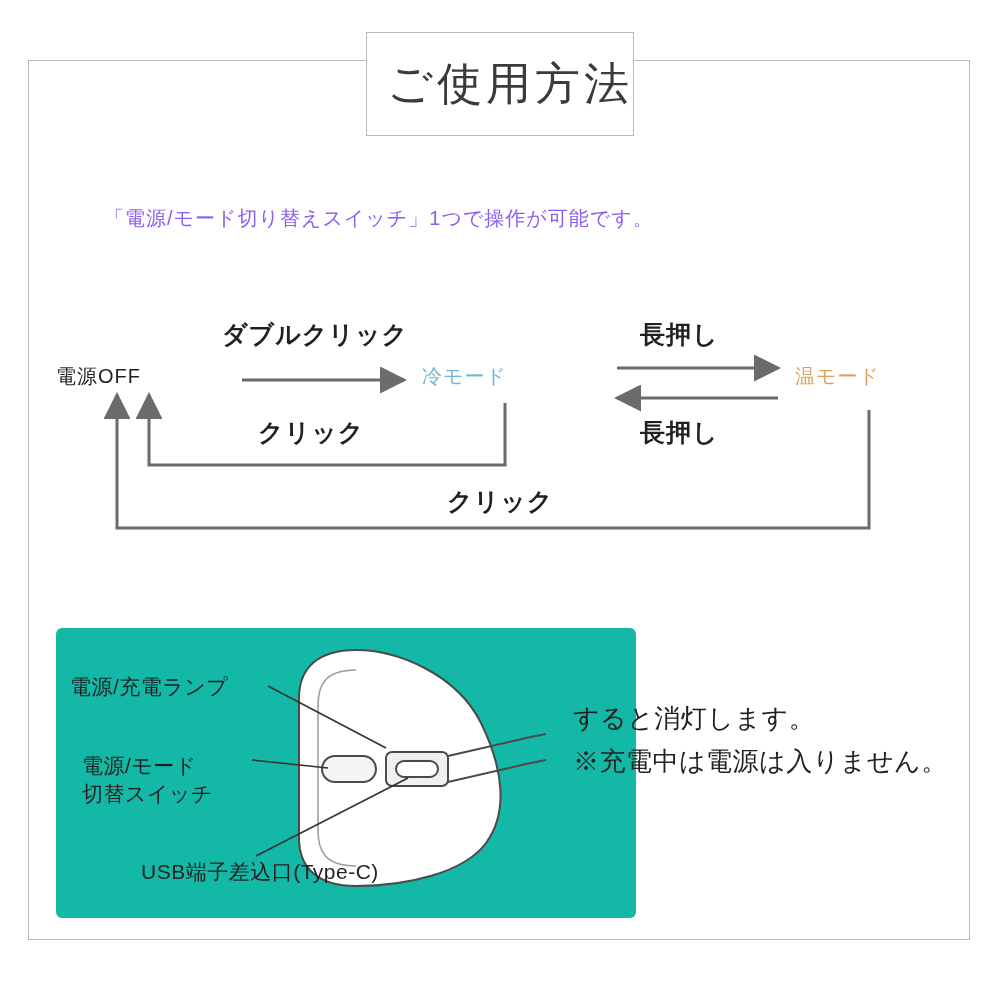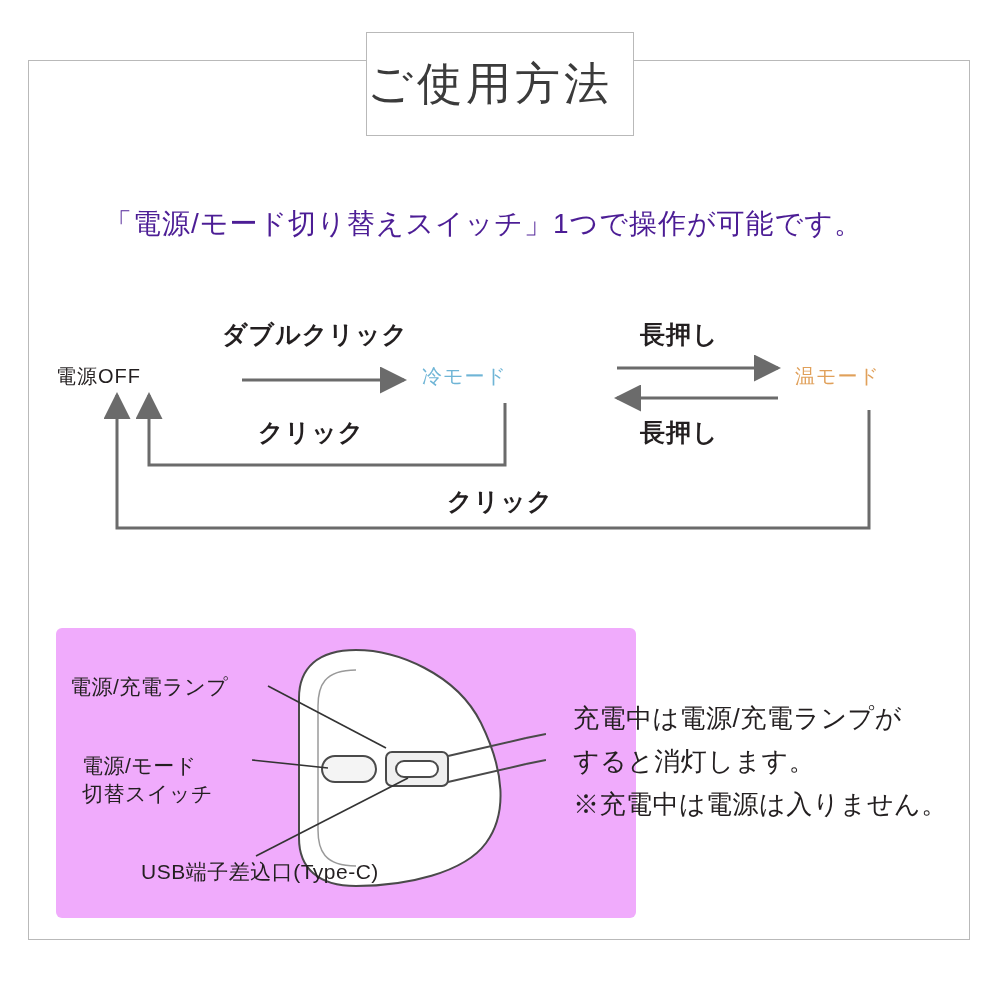--- a/index.html
+++ b/index.html
@@ -33,37 +33,37 @@
     position: absolute;
     left: 366px;
     top: 32px;
     width: 268px;
     height: 104px;
     background: #ffffff;
     border: 1px solid #b9b9b9;
     box-sizing: border-box;
     display: flex;
     align-items: center;
-    justify-content: flex-start;
+    justify-content: flex-end;
   }
   .title-text {
     font-size: 45px;
     letter-spacing: 4px;
     color: #3b3b3b;
     font-weight: 400;
     white-space: nowrap;
   }
   
   .lead {
     position: absolute;
     left: 104px;
     top: 205px;
-    font-size: 28px;
+    font-size: 20px;
     letter-spacing: 1px;
-    color: #4c1d95;
+    color: #8b5cf6;
     white-space: nowrap;
   }
 
   
   .flow {
     position: absolute;
     left: 0;
     top: 300px;
     width: 1000px;
     height: 260px;
@@ -94,21 +94,21 @@
 
   .flow svg { position: absolute; left: 0; top: 0; }
 
   
   .photo {
     position: absolute;
     left: 56px;
     top: 628px;
     width: 580px;
     height: 290px;
-    background: #f0abfc;
+    background: #14b8a6;
     border-radius: 6px;
   }
   .photo svg { position: absolute; left: 0; top: 0; }
 
   .callout {
     position: absolute;
     font-size: 21px;
     color: #231f20;
     white-space: nowrap;
     letter-spacing: 0.5px;
@@ -198,18 +198,17 @@
 
     <div class="callout callout-lamp">電源/充電ランプ</div>
     <div class="callout callout-sw">
       <div>電源/モード</div>
       <div>切替スイッチ</div>
     </div>
     <div class="callout callout-usb">USB端子差込口(Type-C)</div>
   </div>
 
   <div class="note">
-    <div>充電中は電源/充電ランプが</div>
     <div>すると消灯します。</div>
     <div>※充電中は電源は入りません。</div>
   </div>
 
 </div>
 
 </body></html>

